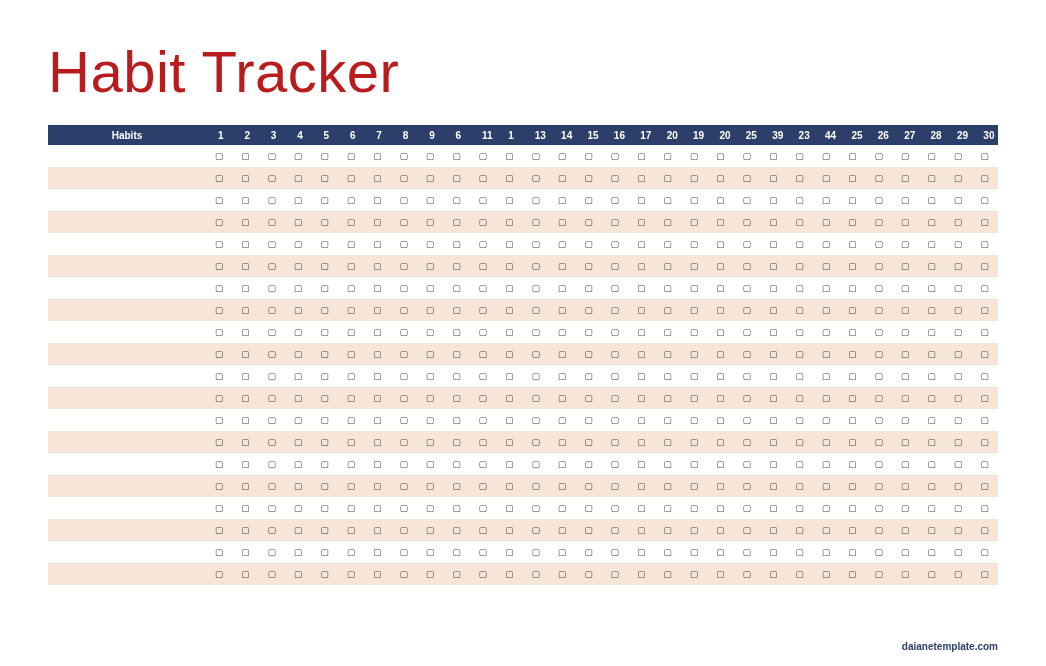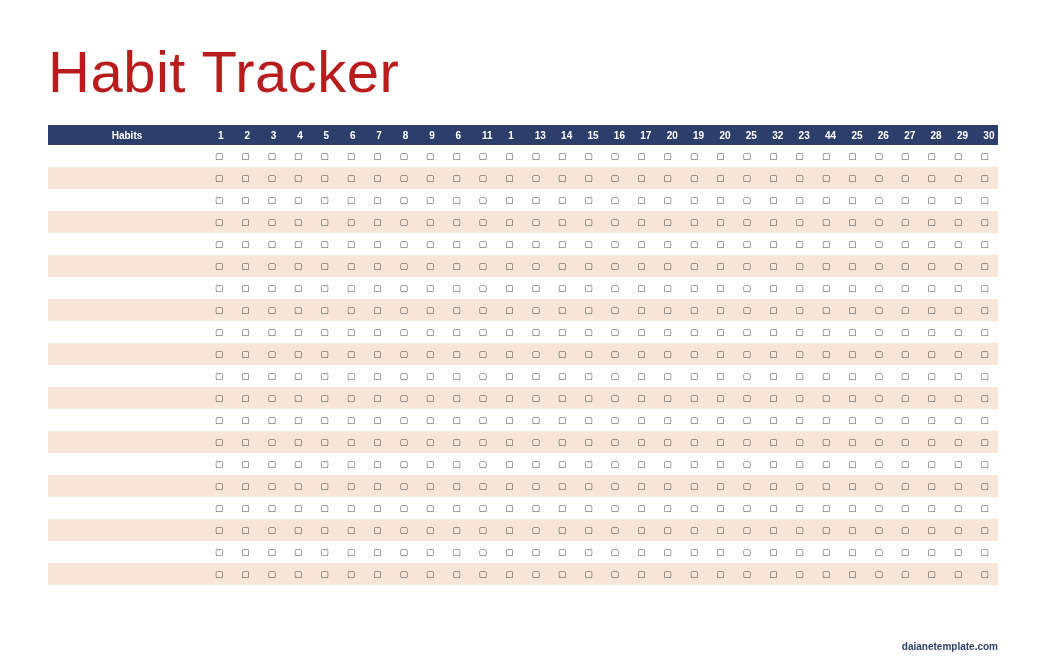--- a/index.html
+++ b/index.html
@@ -84,21 +84,21 @@
           <th class="day-col">1</th>
           <th class="day-col">13</th>
           <th class="day-col">14</th>
           <th class="day-col">15</th>
           <th class="day-col">16</th>
           <th class="day-col">17</th>
           <th class="day-col">20</th>
           <th class="day-col">19</th>
           <th class="day-col">20</th>
           <th class="day-col">25</th>
-          <th class="day-col">32</th>
+          <th class="day-col">39</th>
           <th class="day-col">23</th>
           <th class="day-col">44</th>
           <th class="day-col">25</th>
           <th class="day-col">26</th>
           <th class="day-col">27</th>
           <th class="day-col">28</th>
           <th class="day-col">29</th>
           <th class="day-col">30</th>
         </tr>
     </thead>

